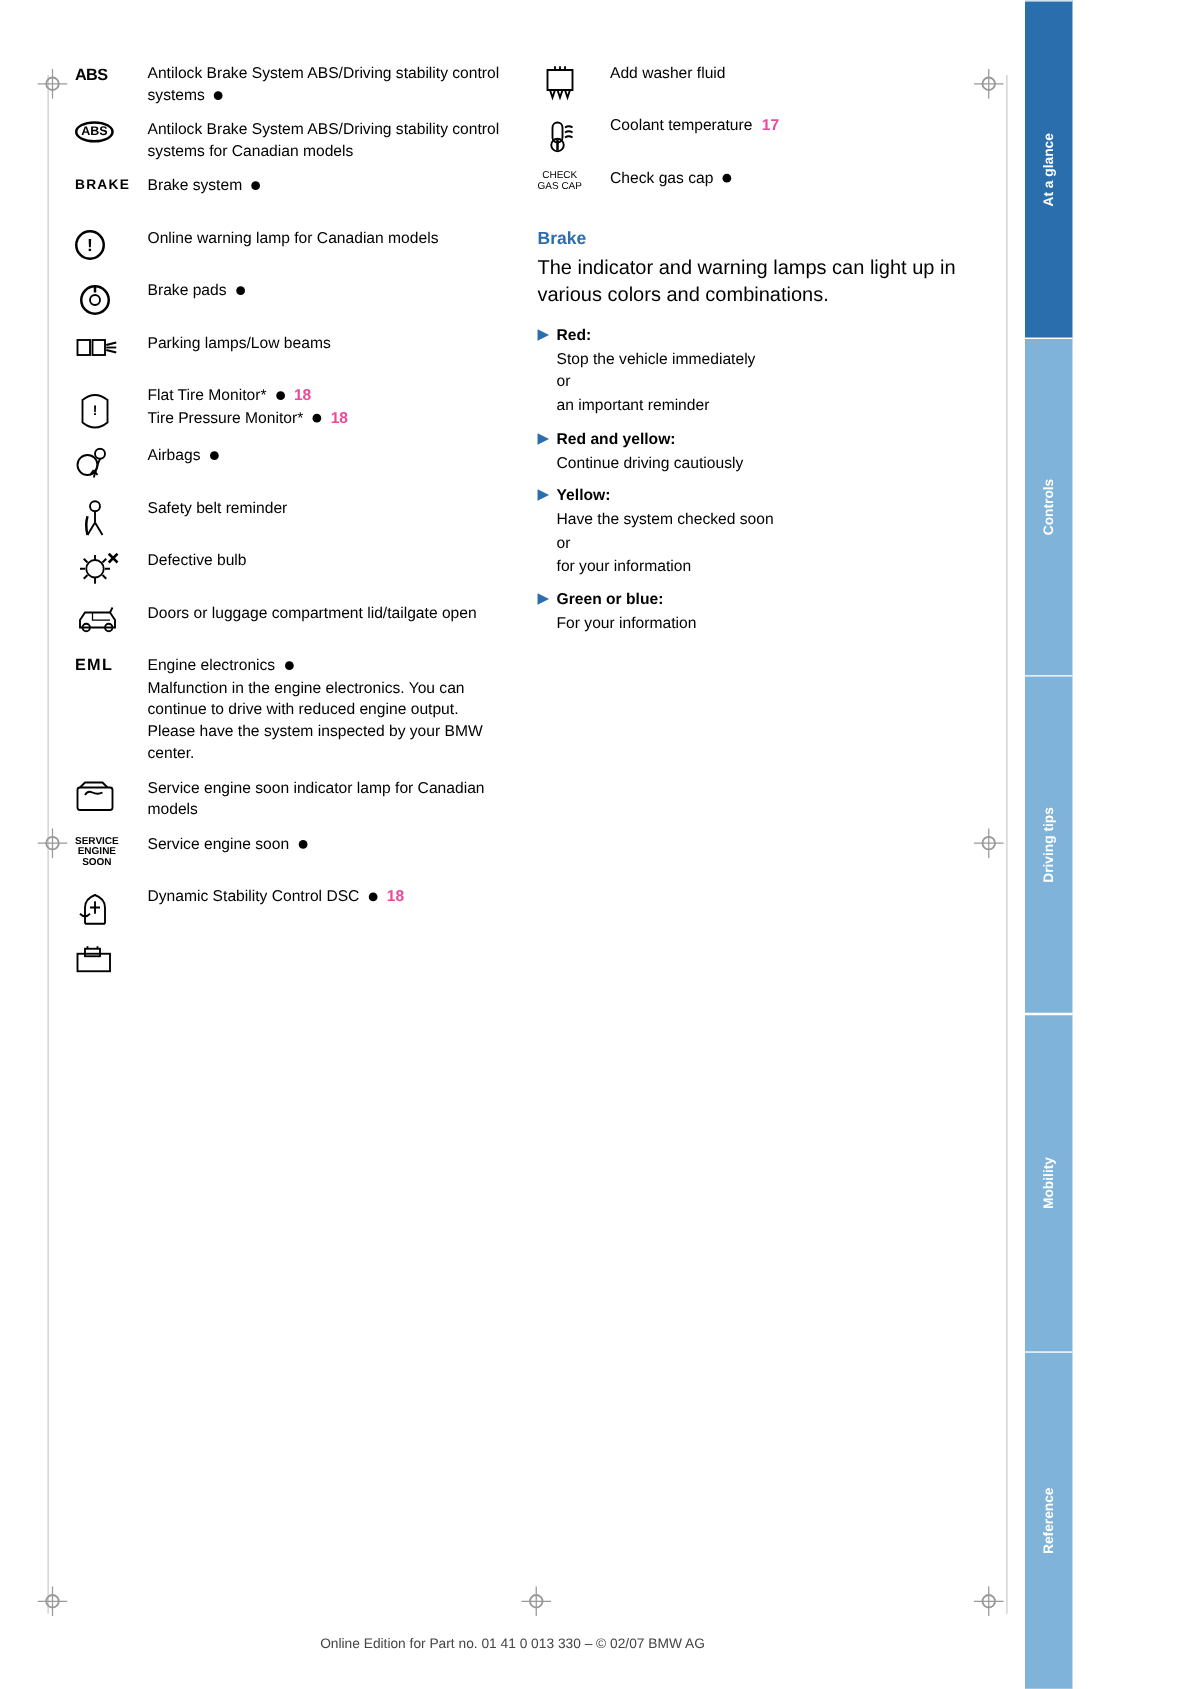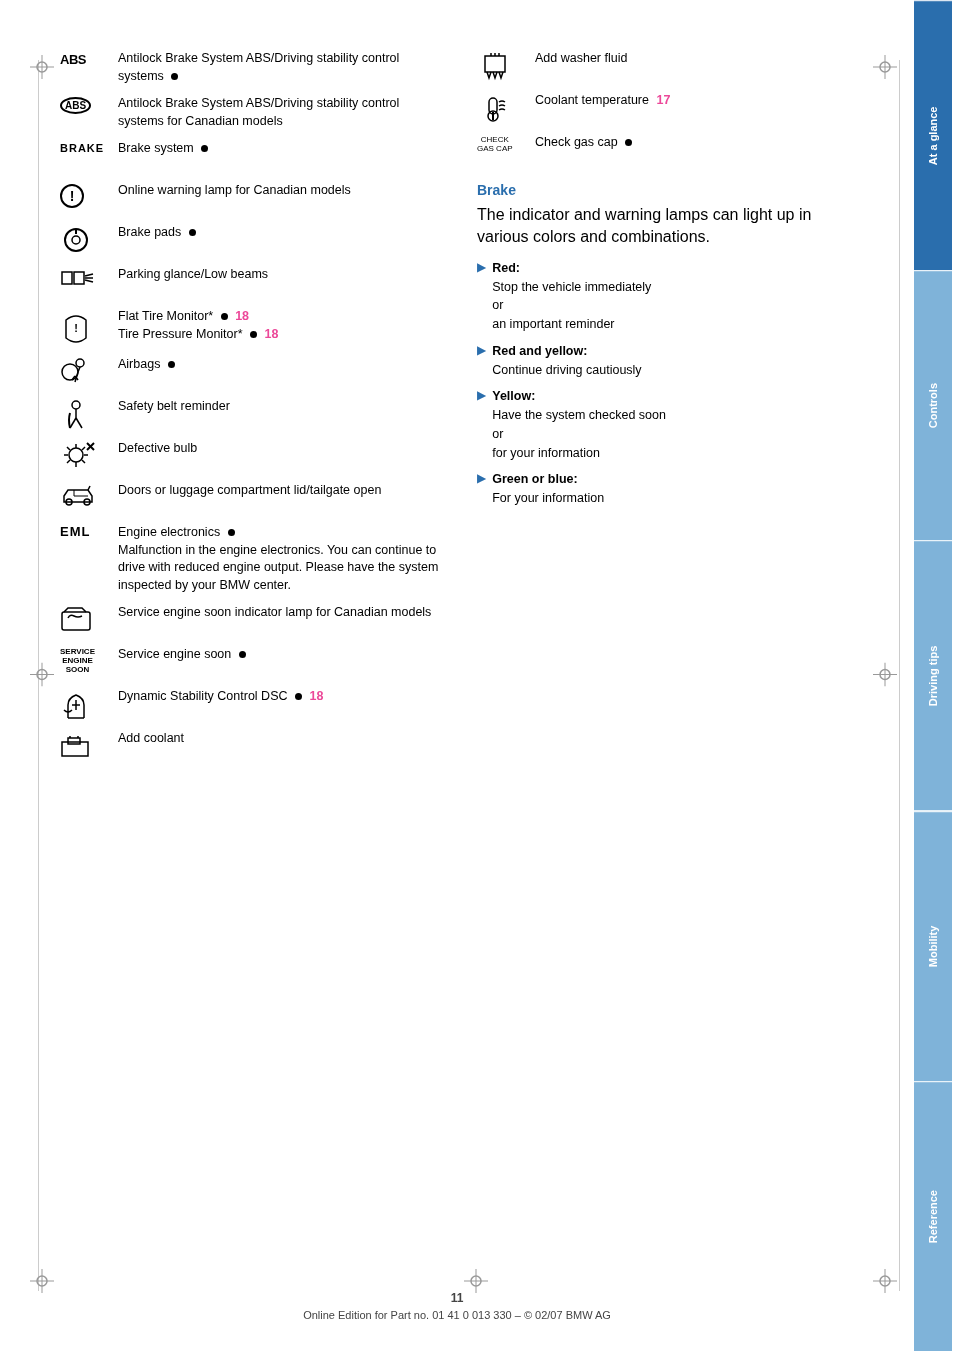--- a/index.html
+++ b/index.html
@@ -7,21 +7,21 @@
       width: 954px;
       min-height: 1351px;
       background: #fff;
       font-family: Arial, Helvetica, sans-serif;
       font-size: 13px;
       color: #000;
       position: relative;
     }
 
     .page-container {
-      width: 952px;
+      width: 858px;
       min-height: 1351px;
       position: relative;
       display: flex;
     }
 
     
     .sidebar-tabs {
       position: absolute;
       right: 0;
       top: 0;
@@ -369,21 +369,21 @@
             <svg width="36" height="20" viewBox="0 0 36 20">
 
               <rect x="2" y="4" width="10" height="12" fill="none" stroke="#000" stroke-width="1.5"></rect>
               <rect x="14" y="4" width="10" height="12" fill="none" stroke="#000" stroke-width="1.5"></rect>
               <line x1="25" y1="8" x2="33" y2="6" stroke="#000" stroke-width="1.5"></line>
               <line x1="25" y1="10" x2="33" y2="10" stroke="#000" stroke-width="1.5"></line>
               <line x1="25" y1="12" x2="33" y2="14" stroke="#000" stroke-width="1.5"></line>
             </svg>
           </div>
           <div class="indicator-text">
-            Parking glance/Low beams
+            Parking lamps/Low beams
           </div>
         </div>
 
         <div class="indicator-row" style="align-items:flex-start;">
           <div class="indicator-icon">
             <svg width="32" height="36" viewBox="0 0 32 36">
               <path d="M6,10 Q16,2 26,10 L26,28 Q16,36 6,28 Z" fill="none" stroke="#000" stroke-width="1.5"></path>
               <text x="16" y="22" text-anchor="middle" font-size="11" font-weight="bold" fill="#000">!</text>
             </svg>
           </div>
@@ -513,23 +513,20 @@
         </div>
 
         <div class="indicator-row">
           <div class="indicator-icon">
             <svg width="36" height="26" viewBox="0 0 36 26">
               <rect x="2" y="10" width="26" height="14" fill="none" stroke="#000" stroke-width="1.5"></rect>
               <rect x="8" y="6" width="12" height="6" fill="none" stroke="#000" stroke-width="1.5"></rect>
               <line x1="10" y1="4" x2="10" y2="6" stroke="#000" stroke-width="1.5"></line>
               <line x1="18" y1="4" x2="18" y2="6" stroke="#000" stroke-width="1.5"></line>
             </svg>
-          </div>
-          <div class="indicator-text">
-            Add coolant
           </div>
         </div>
 
       </div>
 
       <div class="right-column">
 
         <div class="indicator-row">
           <div class="indicator-icon">
             <svg width="36" height="30" viewBox="0 0 36 30">
@@ -632,17 +629,16 @@
     </div>
     <div class="sidebar-tab">
       <span>Mobility</span>
     </div>
     <div class="sidebar-tab">
       <span>Reference</span>
     </div>
   </div>
 
   <div class="page-footer">
-    <div class="page-number">11</div>
     <div>Online Edition for Part no. 01 41 0 013 330 – © 02/07 BMW AG</div>
   </div>
 
 </div>
 
 </body></html>

